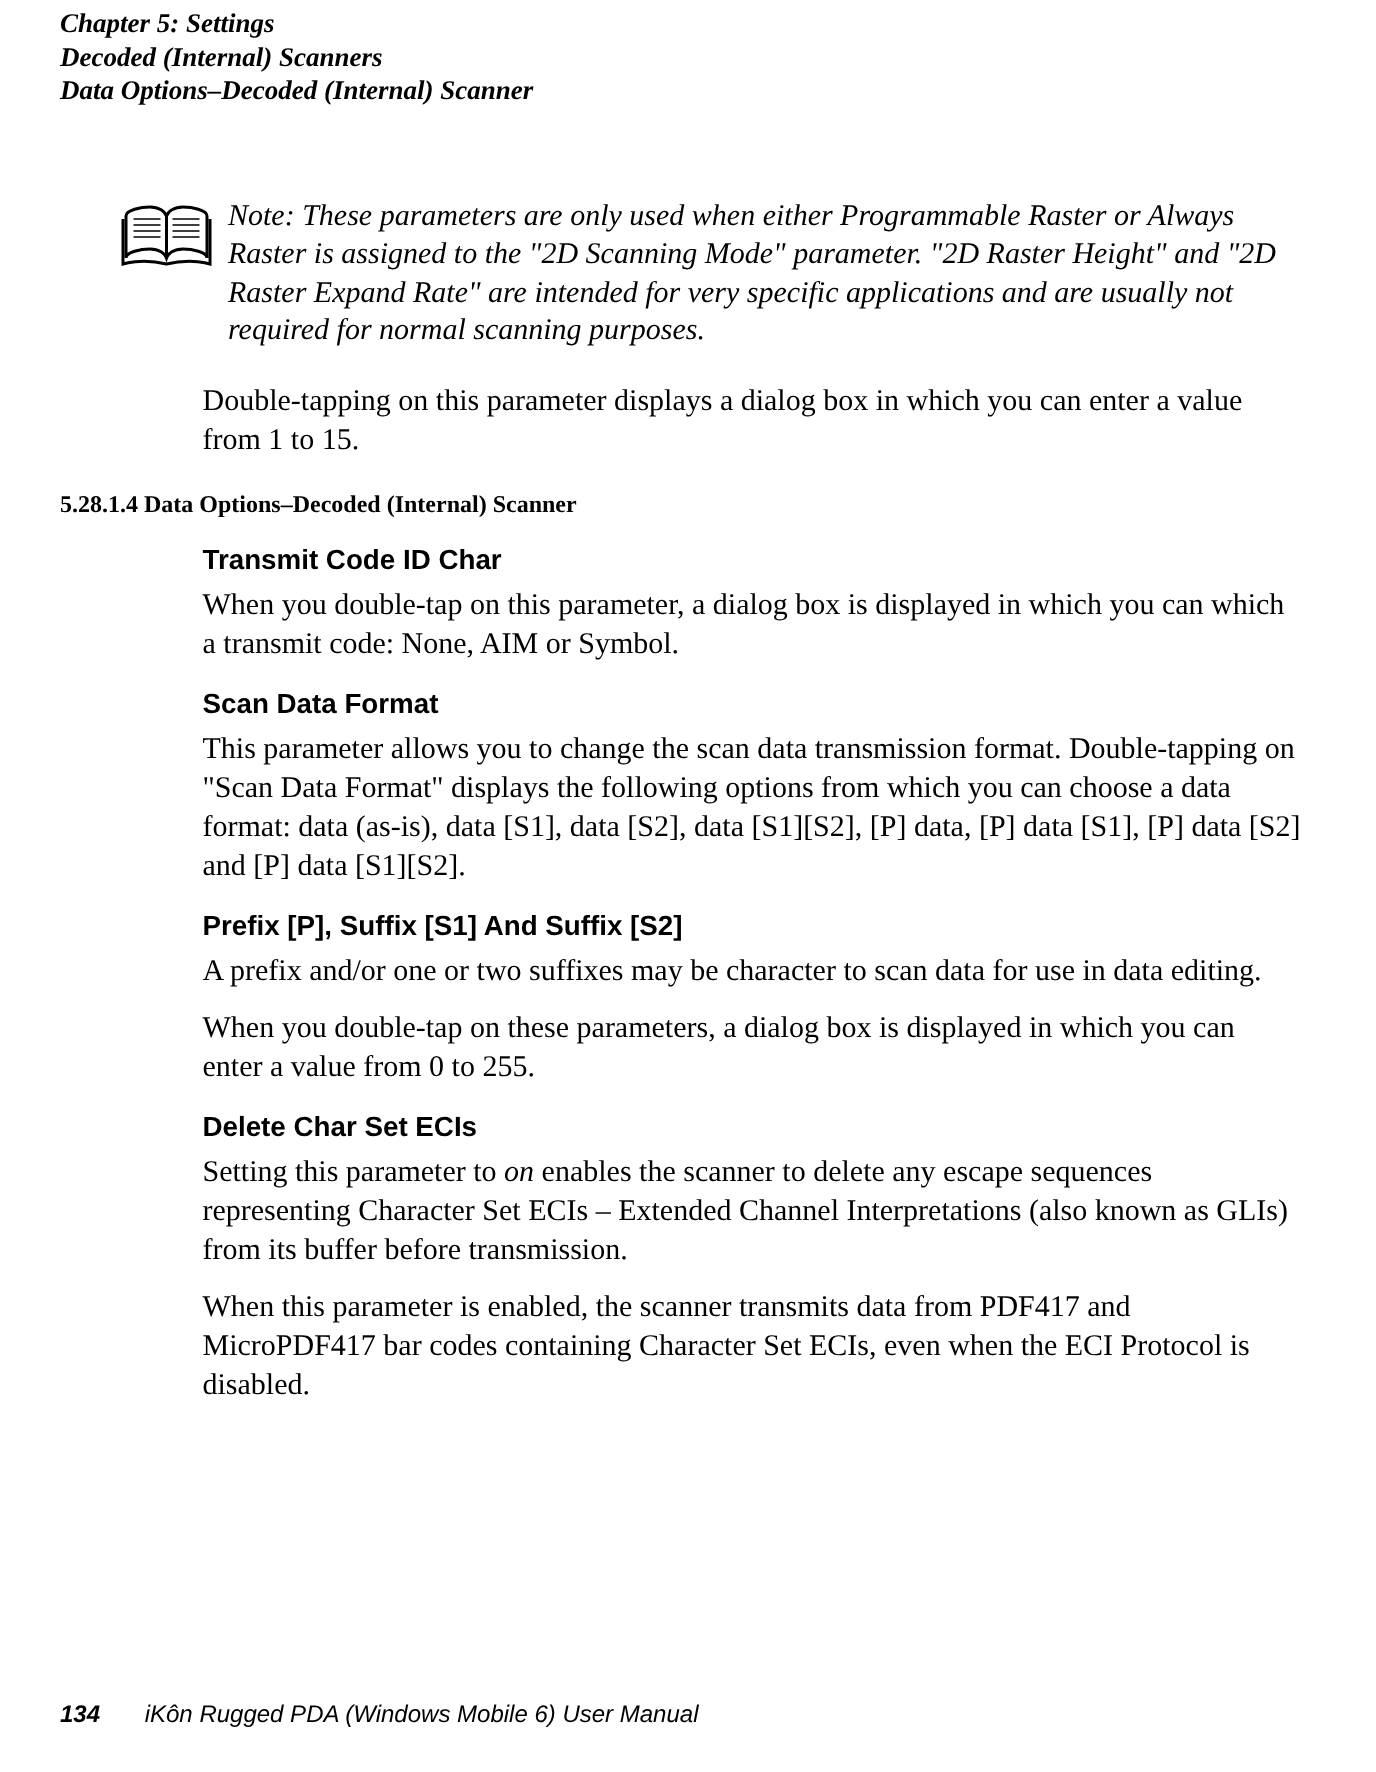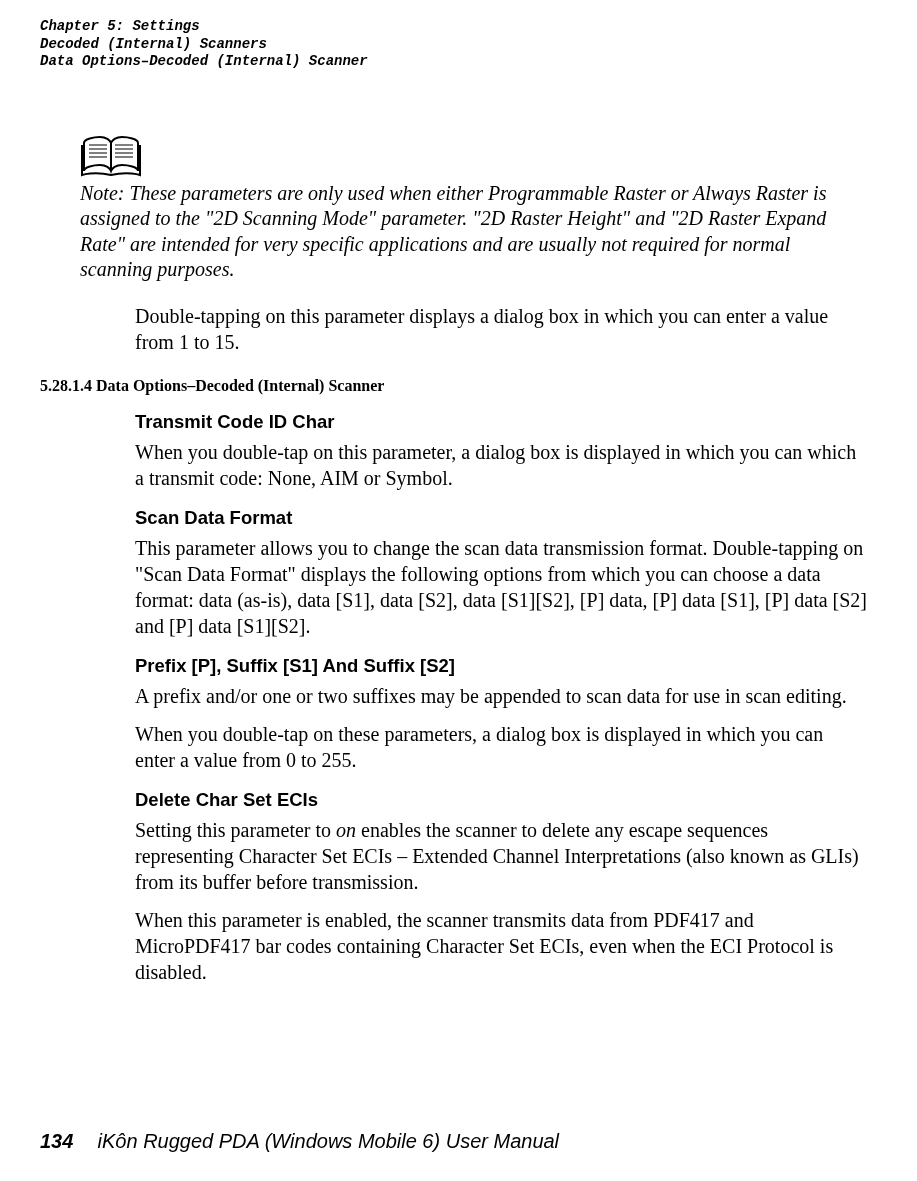--- a/index.html
+++ b/index.html
@@ -13,34 +13,33 @@
     color: #000;
   }
   .page {
     position: relative;
     width: 917px;
     height: 1181px;
     box-sizing: border-box;
     padding: 0 40px;
   }
   .running-head {
-    font-family: Liberation Mono, monospace;
+    font-family: Liberation Serif, serif;
     font-style: italic;
     font-weight: bold;
-    font-size: 14px;
+    font-size: 18px;
     line-height: 1.25;
-    padding-top: 18px;
+    padding-top: 4px;
   }
   .note-block {
     display: flex;
     align-items: flex-start;
     margin-top: 60px;
     padding-left: 40px;
     padding-right: 20px;
-    flex-direction: column;
   }
   .note-icon {
     flex: 0 0 auto;
     width: 62px;
     height: 48px;
     margin-right: 10px;
     margin-top: 2px;
   }
   .note-text {
     font-style: italic;
@@ -79,21 +78,21 @@
     margin: 0 0 12px 0;
     padding-left: 95px;
     padding-right: 10px;
   }
   .footer {
     position: absolute;
     bottom: 28px;
     left: 40px;
     font-family: Verdana, Geneva, sans-serif;
     font-style: italic;
-    font-size: 20px;
+    font-size: 16px;
   }
   .footer .pg {
     font-weight: bold;
     display: inline-block;
     width: 52px;
   }
   em.on { font-style: italic; }
 </style>
 </head>
 <body>
@@ -128,21 +127,21 @@
     <span>Data Options–Decoded (Internal) Scanner</span>
   </h2>
 
   <h3 class="sub-heading">Transmit Code ID Char</h3>
   <p class="body-text">When you double-tap on this parameter, a dialog box is displayed in which you can which a transmit code: None, AIM or Symbol.</p>
 
   <h3 class="sub-heading">Scan Data Format</h3>
   <p class="body-text">This parameter allows you to change the scan data transmission format. Double-tapping on "Scan Data Format" displays the following options from which you can choose a data format: data (as-is), data [S1], data [S2], data [S1][S2], [P] data, [P] data [S1], [P] data [S2] and [P] data [S1][S2].</p>
 
   <h3 class="sub-heading">Prefix [P], Suffix [S1] And Suffix [S2]</h3>
-  <p class="body-text">A prefix and/or one or two suffixes may be appended to scan data for use in scan editing.</p>
+  <p class="body-text">A prefix and/or one or two suffixes may be character to scan data for use in data editing.</p>
   <p class="body-text">When you double-tap on these parameters, a dialog box is displayed in which you can enter a value from 0 to 255.</p>
 
   <h3 class="sub-heading">Delete Char Set ECIs</h3>
   <p class="body-text">
     <span>Setting this parameter to </span><em class="on">on</em><span> enables the scanner to delete any escape sequences representing Character Set ECIs – Extended Channel Interpretations (also known as GLIs) from its buffer before transmission.</span>
   </p>
   <p class="body-text">When this parameter is enabled, the scanner transmits data from PDF417 and MicroPDF417 bar codes containing Character Set ECIs, even when the ECI Protocol is disabled.</p>
 
   <div class="footer">
     <span class="pg">134</span>

